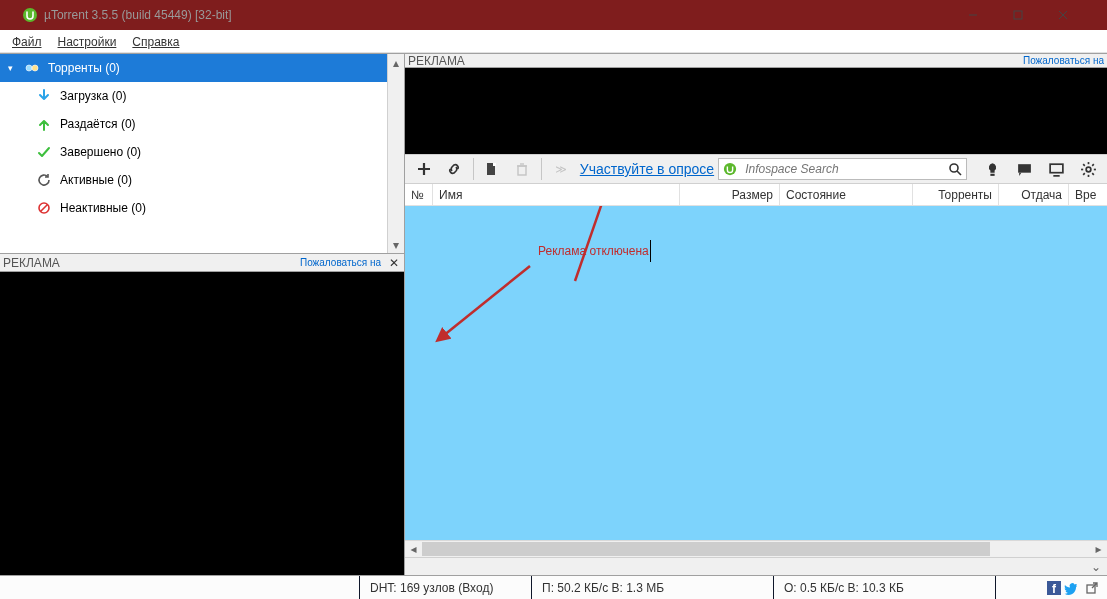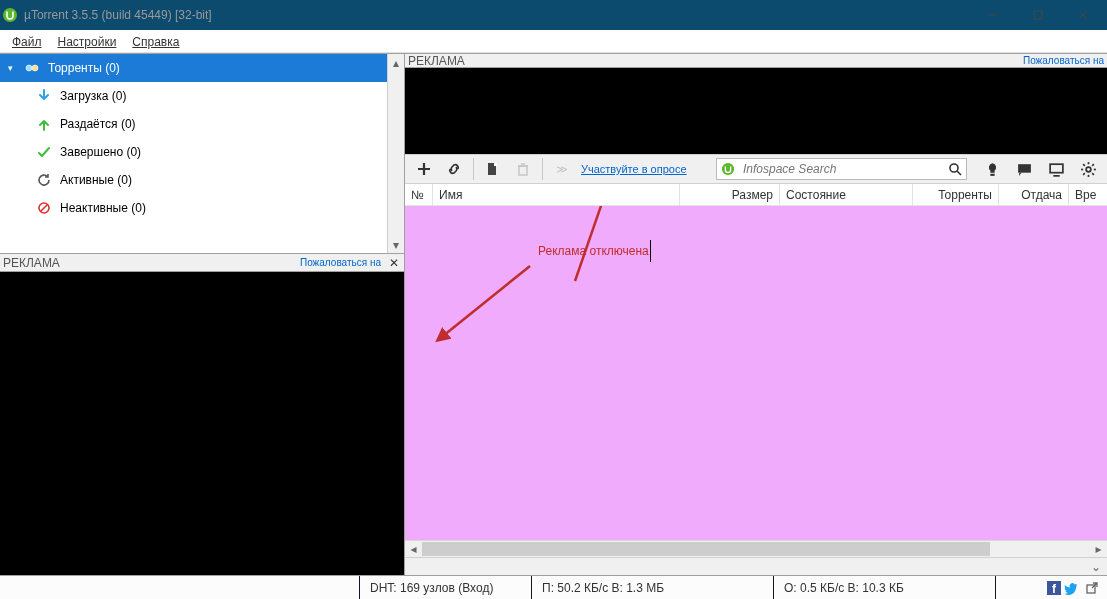--- a/index.html
+++ b/index.html
@@ -1,18 +1,18 @@
 <!DOCTYPE html>
 <html><head>
 <meta charset="utf-8">
 <style>
 * { margin: 0; padding: 0; box-sizing: border-box; font-family: Tahoma, sans-serif; font-size: 12px; }
 body { width: 1107px; height: 599px; background: #fff; overflow: hidden; display: flex; flex-direction: column; }
 
-.titlebar { height: 30px; background: #0c4a6e; display: flex; align-items: center; padding: 0 2px; }
+.titlebar { height: 30px; background: #7f1d1d; display: flex; align-items: center; padding: 0 22px; }
 .titlebar .app-icon { width: 16px; height: 16px; margin-right: 6px; }
 .titlebar .title { color: #999; font-size: 12px; flex: 1; }
 .titlebar .wbtn { width: 45px; height: 28px; display: flex; align-items: center; justify-content: center; color: #555; }
 
 .menubar { height: 22px; background: #fff; display: flex; align-items: center; padding: 2px 4px 0 4px; }
 .menubar .mitem { padding: 3px 8px; color: #333; text-decoration: underline; }
 
 .outerline { height: 1px; background: #e1e1e1; }
 
 .content { flex: 1; display: flex; border-top: 1px solid #a0a0a0; min-height: 0; }
@@ -41,39 +41,39 @@
 
 .top-ad-header { height: 14px; background: #f0f0f0; display: flex; align-items: center; padding: 0 3px; font-size: 10px; color: #555; border-bottom: 1px solid #a0a0a0; }
 .top-ad-header .spacer { flex: 1; }
 .top-ad-header .complain { color: #0066cc; font-size: 10px; }
 .top-ad-body { height: 86px; background: #000; }
 
 .toolbar { height: 30px; background: #f0f0f0; display: flex; align-items: center; padding: 0 6px; gap: 4px; border-top: 1px solid #d0d0d0; border-bottom: 1px solid #d0d0d0; }
 .tbtn { width: 26px; height: 26px; display: flex; align-items: center; justify-content: center; color: #444; font-size: 15px; cursor: default; }
 .tbtn.light { color: #c4c4c4; }
 .tsep { width: 1px; height: 22px; background: #c6c6c6; margin: 0 2px; }
-.tsurvey { color: #0066cc; text-decoration: underline; font-size: 11px; white-space: nowrap; margin-left: 2px; }
+.tsurvey { color: #0066cc; text-decoration: underline; font-size: 14px; white-space: nowrap; margin-left: 2px; }
 .tsearch { margin-left: auto; display: flex; align-items: center; background: #fff; border: 1px solid #bbb; height: 22px; width: 251px; }
 .tsearch .usicon { width: 22px; display: flex; align-items: center; justify-content: center; }
 .tsearch input { flex: 1; border: 0; padding: 0 4px; color: #999; font-style: italic; font-size: 12px; outline: none; }
 .tsearch .mag { width: 22px; display: flex; align-items: center; justify-content: center; color: #555; font-size: 14px; }
 .ticons { display: flex; gap: 6px; margin-left: 8px; }
 .ticons .tbtn { font-size: 17px; }
 
 .col-headers { height: 22px; display: flex; align-items: stretch; background: #fff; border-bottom: 1px solid #e1e1e1; }
 .col-headers .ch { border-right: 1px solid #e1e1e1; display: flex; align-items: center; padding: 0 6px; color: #333; }
 .ch.num { width: 28px; }
 .ch.name { width: 247px; }
 .ch.size { width: 100px; justify-content: flex-end; }
 .ch.state { width: 133px; }
 .ch.down { width: 86px; justify-content: flex-end; }
 .ch.up { width: 70px; justify-content: flex-end; }
 .ch.time { width: 28px; border-right: 0; }
 
-.listbody { flex: 1; background: #f0abfc; position: relative; overflow: hidden; }
+.listbody { flex: 1; background: #7dd3fc; position: relative; overflow: hidden; }
 .annot { position: absolute; top: 32px; left: 133px; font-size: 19px; color: #c02d2d; font-family: 'Times New Roman', serif; }
 .caret-v { width: 1px; height: 22px; background: #000; display: inline-block; vertical-align: middle; margin-left: 1px; }
 
 .arrows-svg { position: absolute; top: 0; left: 0; pointer-events: none; }
 
 .hscroll { height: 17px; background: #f0f0f0; border-top: 1px solid #d9d9d9; display: flex; align-items: center; }
 .hscroll .harrow { width: 17px; height: 100%; display: flex; align-items: center; justify-content: center; color: #666; }
 .hscroll .htrack { flex: 1; height: 100%; position: relative; background: #f0f0f0; }
 .hscroll .hthumb { position: absolute; top: 1px; bottom: 1px; left: 0; width: 85%; background: #cdcdcd; }
 

